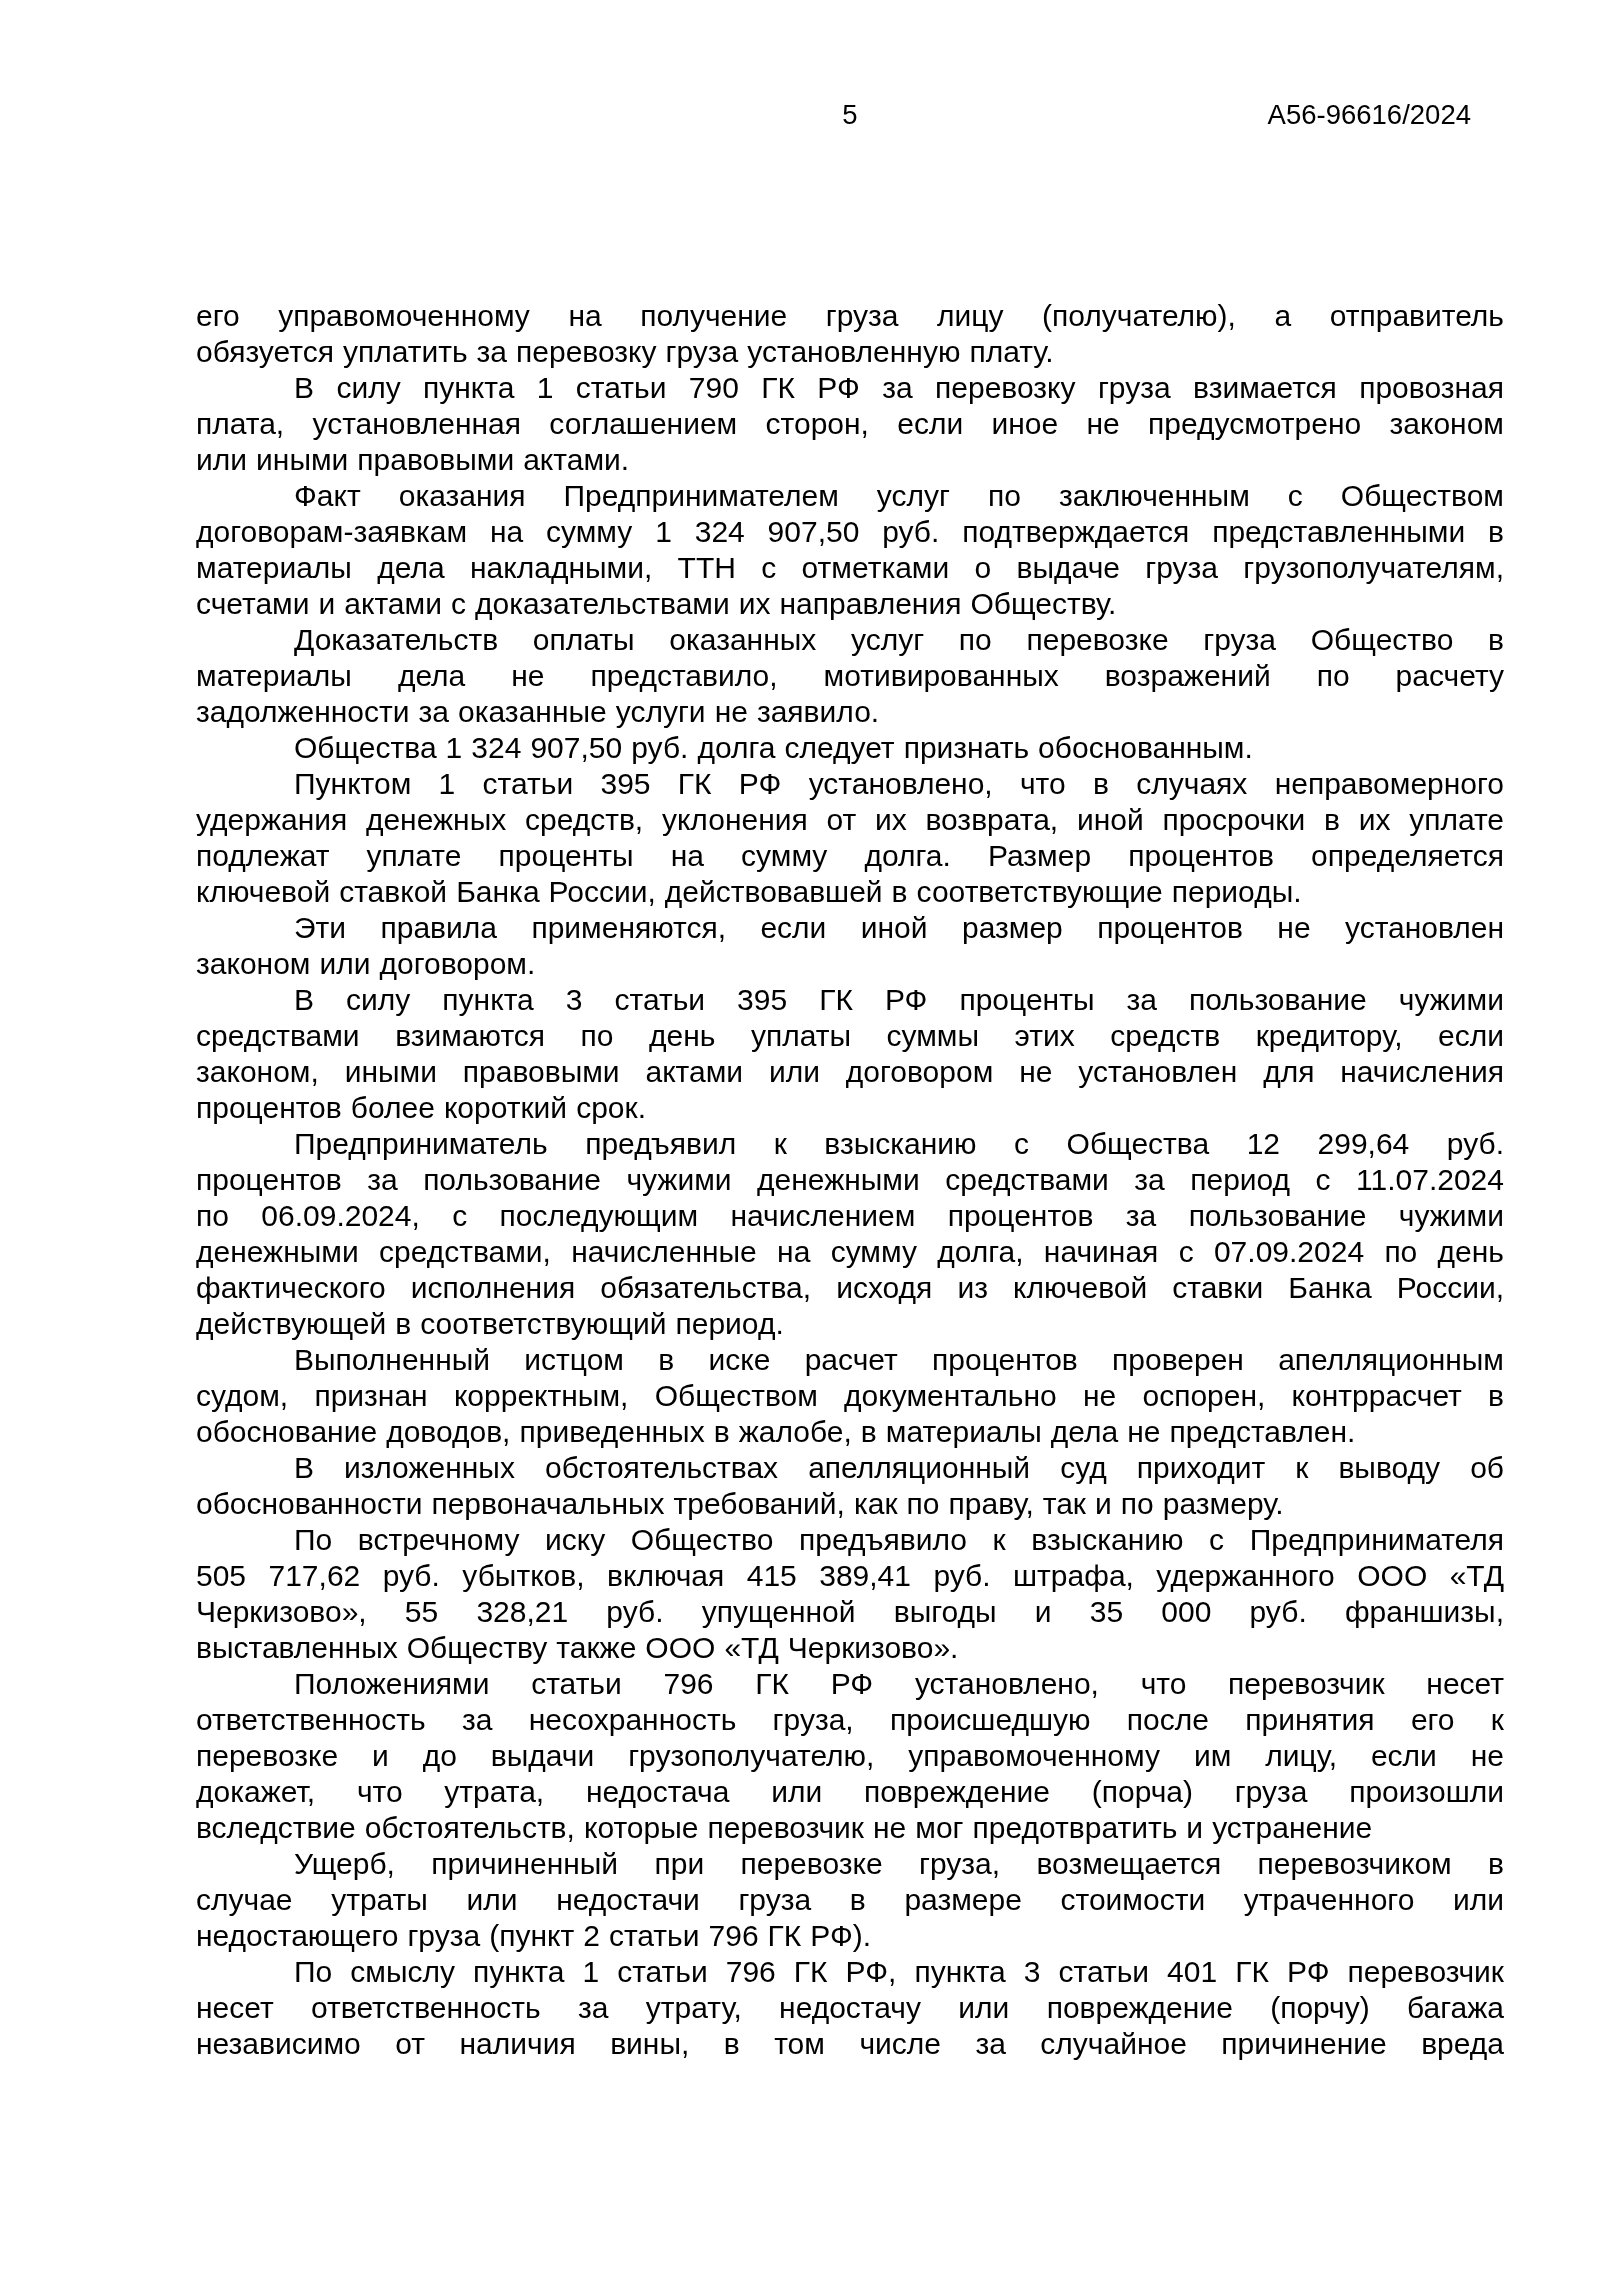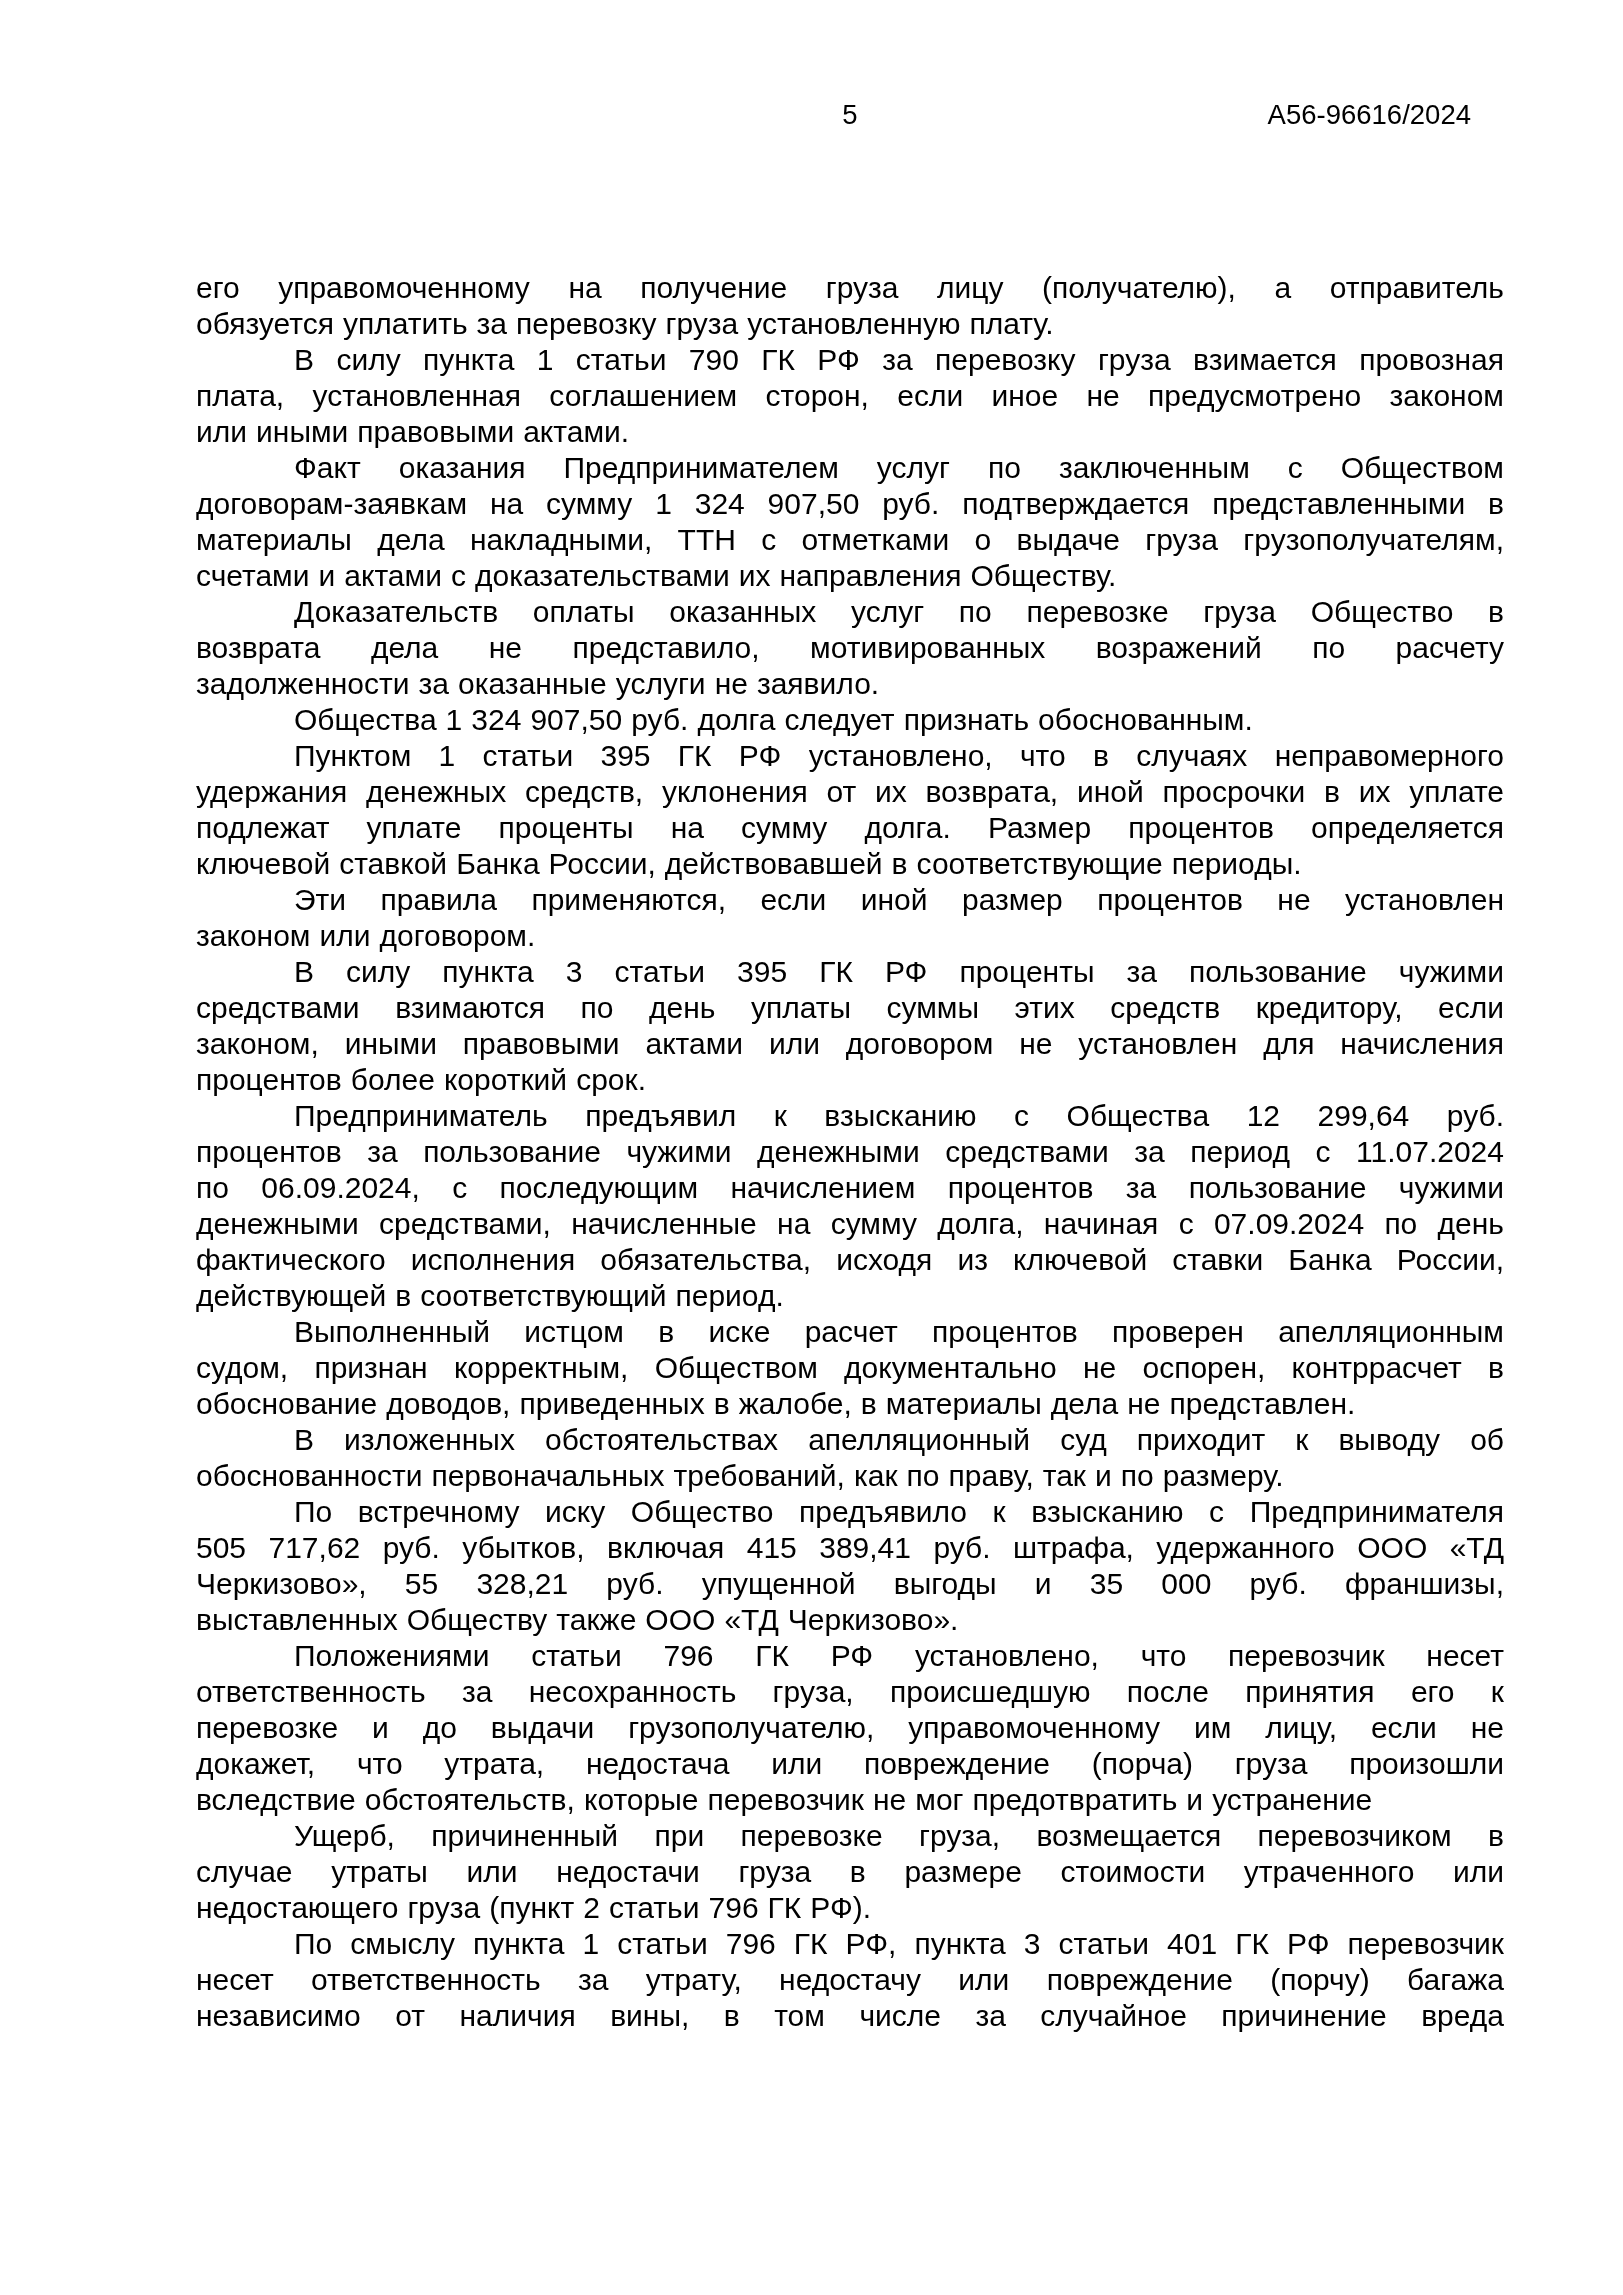--- a/index.html
+++ b/index.html
@@ -46,21 +46,21 @@
     text-align: justify;
     text-align-last: justify;
   }
   
   .paragraph .line:last-child { text-align-last: left; }
   
   .paragraph:last-child .line:last-child { text-align-last: justify; }
   
   .paragraph .line:first-child { text-indent: 98px; }
   
-  .paragraph:first-child .line:first-child { text-indent: 0; }
+  .paragraph:first-child .line:first-child { text-indent: 0; margin-top: 28px; }
 </style>
 </head>
 <body>
 
 <div class="page">
   <div class="page-header">
     <span class="page-number">5</span>
     <span class="case-number">А56-96616/2024</span>
   </div>
   <div class="document-body">
@@ -74,21 +74,21 @@
         <div class="line">или иными правовыми актами.</div>
       </div>
       <div class="paragraph">
         <div class="line">Факт оказания Предпринимателем услуг по заключенным с Обществом</div>
         <div class="line">договорам-заявкам на сумму 1 324 907,50 руб. подтверждается представленными в</div>
         <div class="line">материалы дела накладными, ТТН с отметками о выдаче груза грузополучателям,</div>
         <div class="line">счетами и актами с доказательствами их направления Обществу.</div>
       </div>
       <div class="paragraph">
         <div class="line">Доказательств оплаты оказанных услуг по перевозке груза Общество в</div>
-        <div class="line">возврата дела не представило, мотивированных возражений по расчету</div>
+        <div class="line">материалы дела не представило, мотивированных возражений по расчету</div>
         <div class="line">задолженности за оказанные услуги не заявило.</div>
       </div>
       <div class="paragraph">
         <div class="line">Общества 1 324 907,50 руб. долга следует признать обоснованным.</div>
       </div>
       <div class="paragraph">
         <div class="line">Пунктом 1 статьи 395 ГК РФ установлено, что в случаях неправомерного</div>
         <div class="line">удержания денежных средств, уклонения от их возврата, иной просрочки в их уплате</div>
         <div class="line">подлежат уплате проценты на сумму долга. Размер процентов определяется</div>
         <div class="line">ключевой ставкой Банка России, действовавшей в соответствующие периоды.</div>

